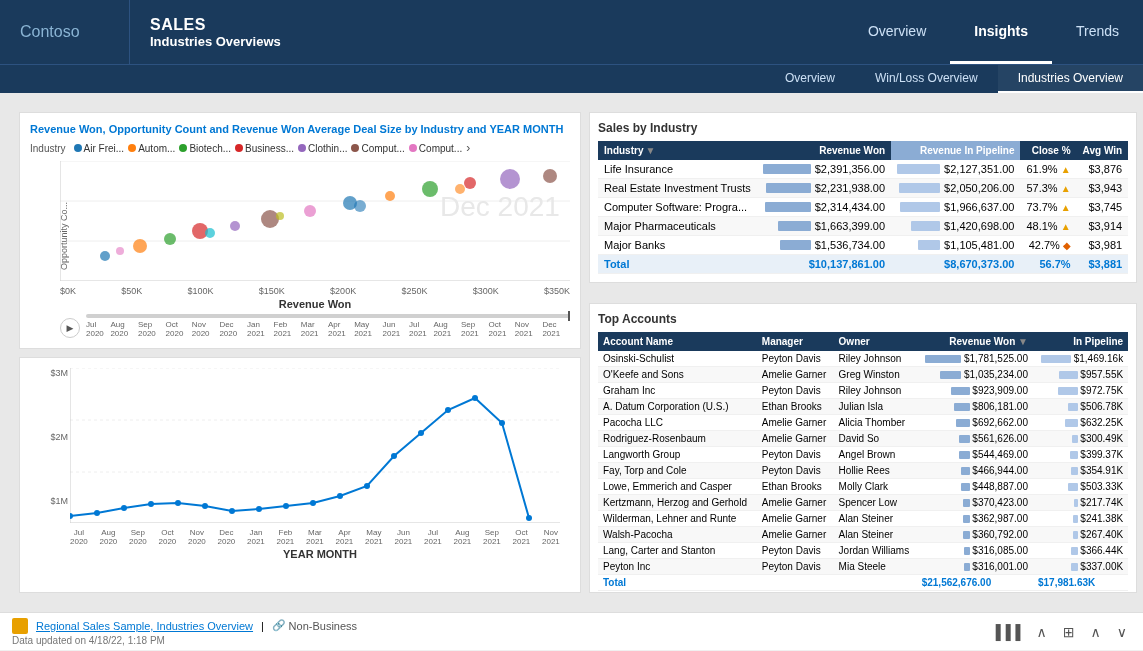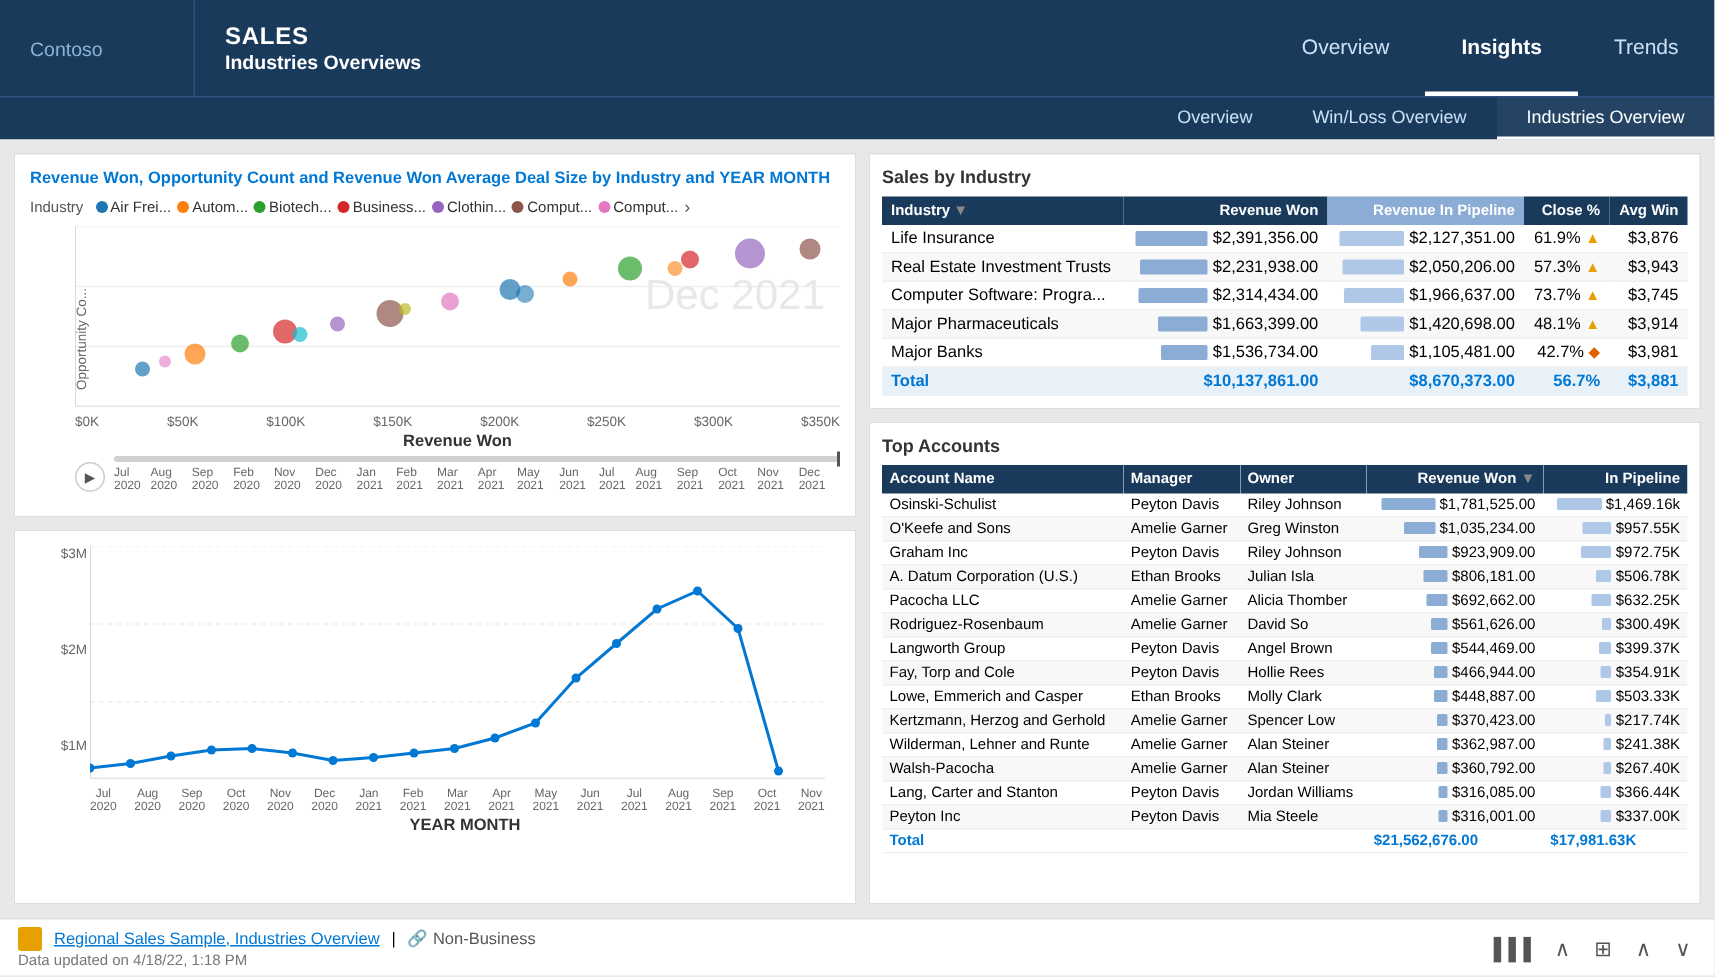--- a/index.html
+++ b/index.html
@@ -8,21 +8,21 @@
     
     .top-nav {
       background: #1a3a5c;
       display: flex;
       align-items: stretch;
       height: 64px;
     }
     .nav-logo {
       background: #1a3a5c;
       color: #8ab4d4;
-      font-size: 13px;
+      font-size: 16px;
       padding: 0 20px;
       display: flex;
       align-items: center;
       min-width: 130px;
       border-right: 1px solid #2d5280;
     }
     .nav-center {
       display: flex;
       flex-direction: column;
       justify-content: center;
@@ -78,21 +78,21 @@
     .sub-tab.active {
       color: white;
       border-bottom: 2px solid white;
       background: rgba(255,255,255,0.05);
     }
 
     
     .main-content {
       display: flex;
       gap: 8px;
-      padding: 9px;
+      padding: 19px;
       background: #e8e8e8;
       height: calc(651px - 64px - 30px - 38px);
     }
 
     
     .left-panel {
       flex: 0 0 560px;
       display: flex;
       flex-direction: column;
       gap: 8px;
@@ -157,21 +157,21 @@
       color: #0078d4;
       font-weight: 600;
       margin-bottom: 6px;
     }
 
     
     .right-panel {
       flex: 1;
       display: flex;
       flex-direction: column;
-      gap: 8px;
+      gap: 20px;
     }
 
     
     .table-card {
       background: white;
       border: 1px solid #ddd;
       padding: 8px;
     }
     .table-section-title {
       font-size: 12px;
@@ -427,21 +427,21 @@
       <div style="display:flex; align-items:center; gap:6px; margin-top:4px;">
         <div class="play-btn">▶</div>
         <div style="flex:1; position:relative;">
           <div style="height:4px; background:#d0d0d0; border-radius:2px; position:relative;">
             <div style="position:absolute; right:0; top:-3px; width:2px; height:10px; background:#555;"></div>
           </div>
           <div style="display:flex; justify-content:space-between; font-size:8px; color:#666; margin-top:2px; overflow:hidden;">
             <span>Jul 2020</span>
               <span>Aug 2020</span>
               <span>Sep 2020</span>
-              <span>Feb 2020</span>
+              <span>Oct 2020</span>
               <span>Nov 2020</span>
               <span>Dec 2020</span>
               <span>Jan 2021</span>
               <span>Feb 2021</span>
               <span>Mar 2021</span>
               <span>Apr 2021</span>
               <span>May 2021</span>
               <span>Jun 2021</span>
               <span>Jul 2021</span>
               <span>Aug 2021</span>

